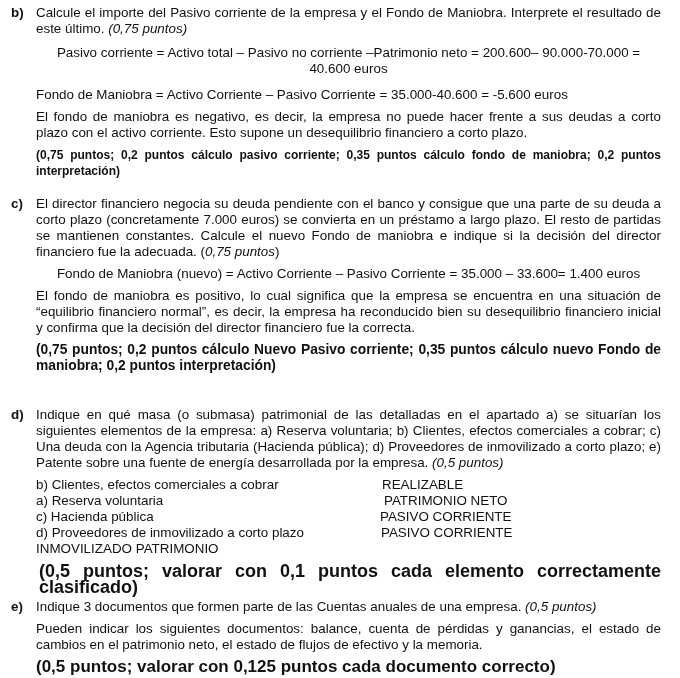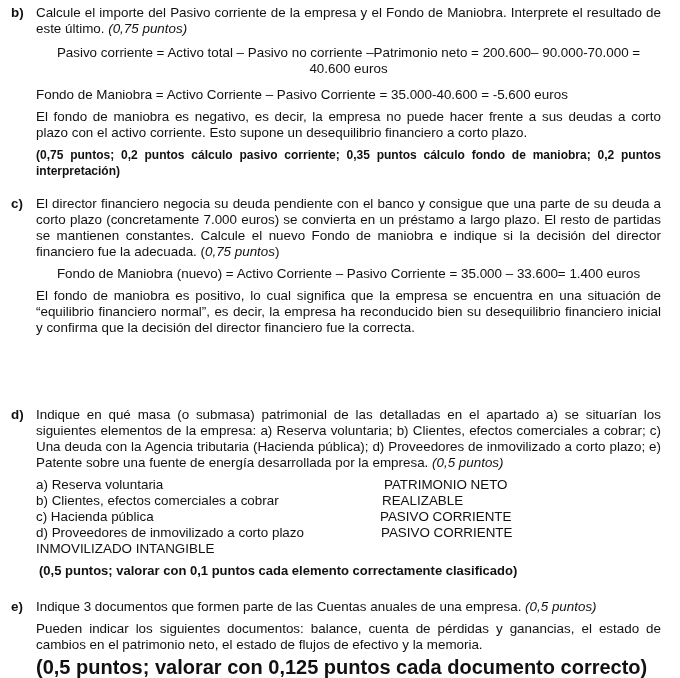--- a/index.html
+++ b/index.html
@@ -37,52 +37,53 @@
     <p class="p gap6 bold" style="font-size:12px;">(0,75 puntos; 0,2 puntos cálculo pasivo corriente; 0,35 puntos cálculo fondo de maniobra; 0,2 puntos interpretación)</p>
   </div>
 </div>
 
 <div class="section" style="top:196px;">
   <span class="letter">c)</span>
   <div class="body">
     <p class="p"><span>El director financiero negocia su deuda pendiente con el banco y consigue que una parte de su deuda a corto plazo (concretamente 7.000 euros) se convierta en un préstamo a largo plazo. El resto de partidas se mantienen constantes. Calcule el nuevo Fondo de maniobra e indique si la decisión del director financiero fue la adecuada.  (</span><span class="it">0,75 puntos</span><span>)</span></p>
     <p class="p gap6" style="text-align:center;">Fondo de Maniobra (nuevo) = Activo Corriente – Pasivo Corriente = 35.000 – 33.600= 1.400 euros</p>
     <p class="p gap6">El fondo de maniobra es positivo, lo cual significa que la empresa se encuentra en una situación de “equilibrio financiero normal”, es decir, la empresa ha reconducido bien su desequilibrio financiero inicial y confirma que la decisión del director financiero fue la correcta.</p>
+    <p class="p gap6 bold" style="font-size:13.8px;">(0,75 puntos; 0,2 puntos cálculo Nuevo Pasivo corriente; 0,35 puntos cálculo nuevo Fondo de maniobra; 0,2 puntos interpretación)</p>
   </div>
 </div>
 
 <div class="section" style="top:407px;">
   <span class="letter">d)</span>
   <div class="body">
     <p class="p"><span>Indique en qué masa (o submasa) patrimonial  de las detalladas en el apartado a) se situarían los siguientes elementos de la empresa: a) Reserva voluntaria; b) Clientes, efectos comerciales a cobrar; c) Una deuda con la Agencia tributaria (Hacienda pública); d) Proveedores de inmovilizado a corto plazo; e) Patente sobre una fuente de energía desarrollada por la empresa. </span><span class="it">(0,5 puntos)</span></p>
     <div class="class-table">
       <div class="class-row">
+        <span class="class-item">b) Clientes, efectos comerciales a cobrar</span>
+        <span class="class-val" style="margin-left:1px;">REALIZABLE</span>
+      </div>
+      <div class="class-row">
         <span class="class-item">a) Reserva voluntaria</span>
         <span class="class-val" style="margin-left:3px;">PATRIMONIO NETO</span>
-      </div>
-      <div class="class-row">
-        <span class="class-item">b) Clientes, efectos comerciales a cobrar</span>
-        <span class="class-val" style="margin-left:1px;">REALIZABLE</span>
       </div>
       <div class="class-row">
         <span class="class-item">c) Hacienda pública</span>
         <span class="class-val" style="margin-left:-1px;">PASIVO CORRIENTE</span>
       </div>
       <div class="class-row">
         <span class="class-item">d) Proveedores de inmovilizado a corto plazo</span>
         <span class="class-val">PASIVO CORRIENTE</span>
       </div>
       <div class="class-row">
-        <span class="class-val">INMOVILIZADO INTANGIBLE</span>
+        <span class="class-val">INMOVILIZADO PATRIMONIO</span>
       </div>
     </div>
-    <p class="p gap6 bold" style="margin-left:3px;font-size:13px;">(0,5 puntos; valorar con 0,1 puntos cada elemento correctamente clasificado)</p>
+    <p class="p gap6 bold" style="margin-left:3px;font-size:18px;">(0,5 puntos; valorar con 0,1 puntos cada elemento correctamente clasificado)</p>
   </div>
 </div>
 
 <div class="section" style="top:599px;">
   <span class="letter">e)</span>
   <div class="body">
     <p class="p"><span>Indique 3 documentos que formen parte de las Cuentas anuales de una empresa. </span><span class="it">(0,5 puntos)</span></p>
     <p class="p gap6">Pueden indicar los siguientes documentos: balance, cuenta de pérdidas y ganancias, el estado de cambios en el patrimonio neto, el estado de flujos de efectivo y la memoria.</p>
-    <p class="p gap6 bold" style="font-size:20px;">(0,5 puntos; valorar con 0,125 puntos cada documento correcto)</p>
+    <p class="p gap6 bold" style="font-size:17px;">(0,5 puntos; valorar con 0,125 puntos cada documento correcto)</p>
   </div>
 </div>
 
 </body></html>

